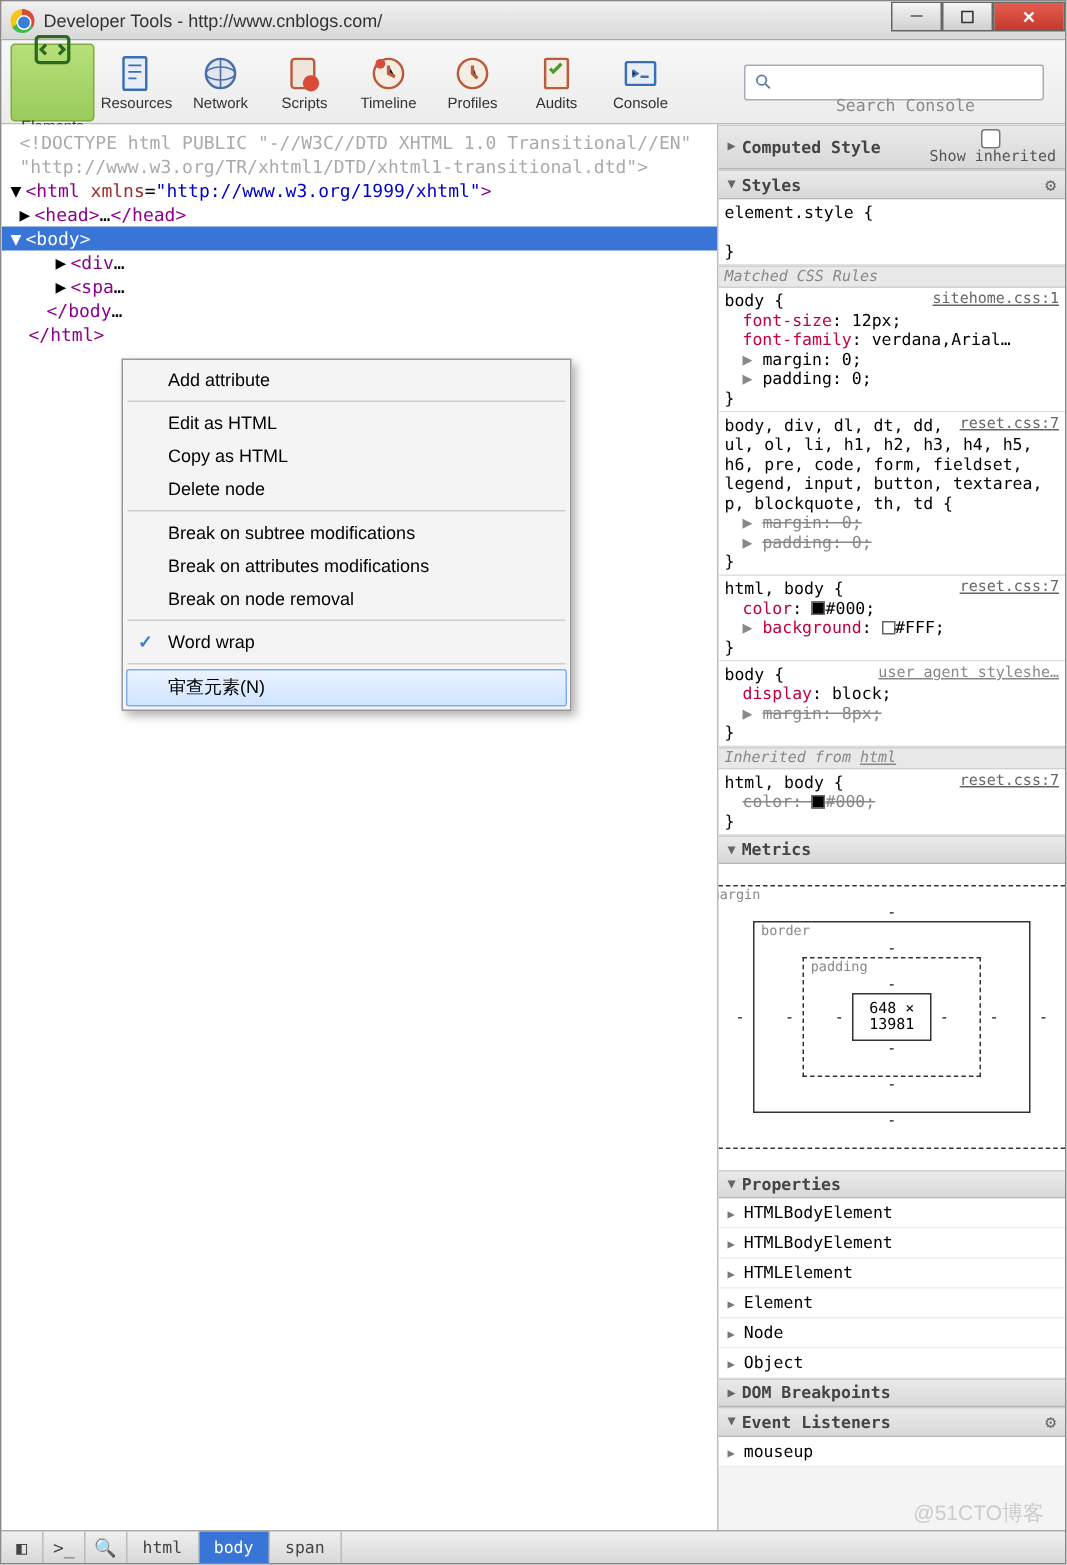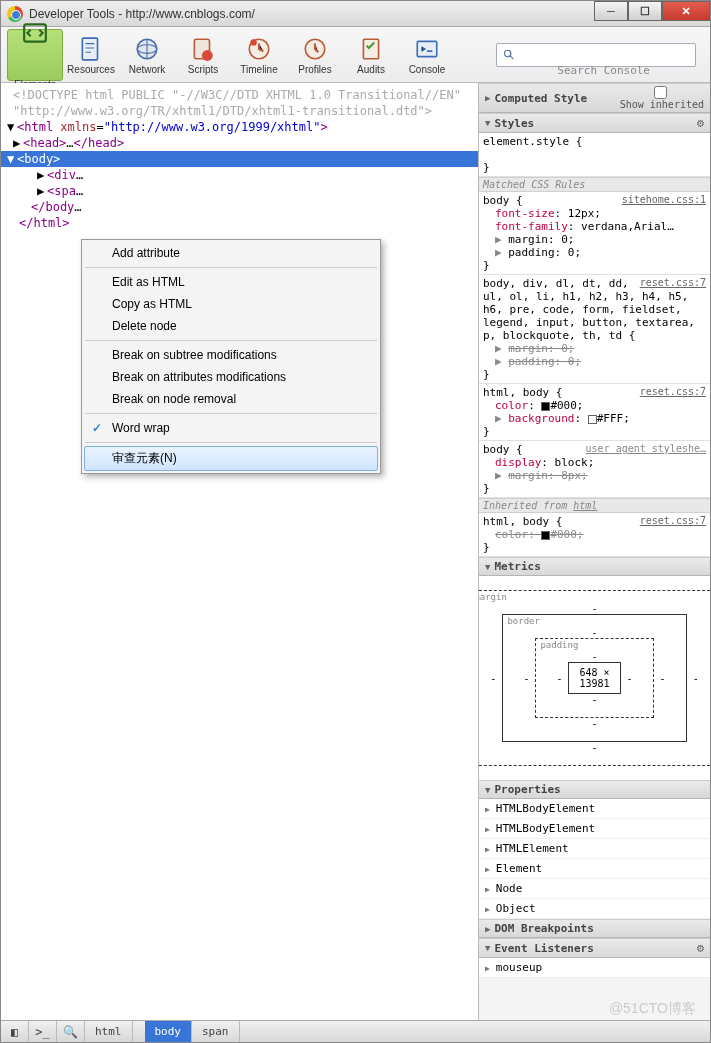--- a/index.html
+++ b/index.html
@@ -57,21 +57,21 @@
 .mbox.border { border: 1px solid #333; }
 .mlabel { position: absolute; top: 1px; left: 4px; color: #888; font-size: 9px; }
 .mval { text-align: center; }
 .inner { border: 1px solid #333; padding: 4px 10px; font-size: 10px; }
 .plist { background: #fff; }
 .plist .pl-item { padding: 3px 6px; border-bottom: 1px solid #eee; }
 .plist .pl-item::before { content: "▶"; font-size: 8px; margin-right: 6px; color: #777; }
 .statusbar { height: 22px; background: linear-gradient(#f0f0f0,#d8d8d8); border-top: 1px solid #aaa; display: flex; align-items: center; font-family: Consolas, monospace; font-size: 11px; }
 .statusbar .sbtn { width: 28px; height: 100%; border-right: 1px solid #bbb; display: flex; align-items: center; justify-content: center; font-size: 12px; color: #444; }
 .statusbar .crumb { padding: 0 10px; height: 100%; display: flex; align-items: center; border-right: 1px solid #bbb; color: #444; }
-.statusbar .crumb.active { background: #3875d7; color: #fff; margin-left: 12px; }
+.statusbar .crumb.active { background: #3875d7; color: #fff; }
 .watermark { position: absolute; right: 14px; bottom: 24px; color: #ccc; font-size: 14px; font-family: sans-serif; }
 </style>
 </head>
 <body>
 
 <div class="titlebar">
   <div class="chrome-icon"></div>
   <div class="title">Developer Tools - http://www.cnblogs.com/</div>
   <div class="winbtns">
     <button>─</button>

